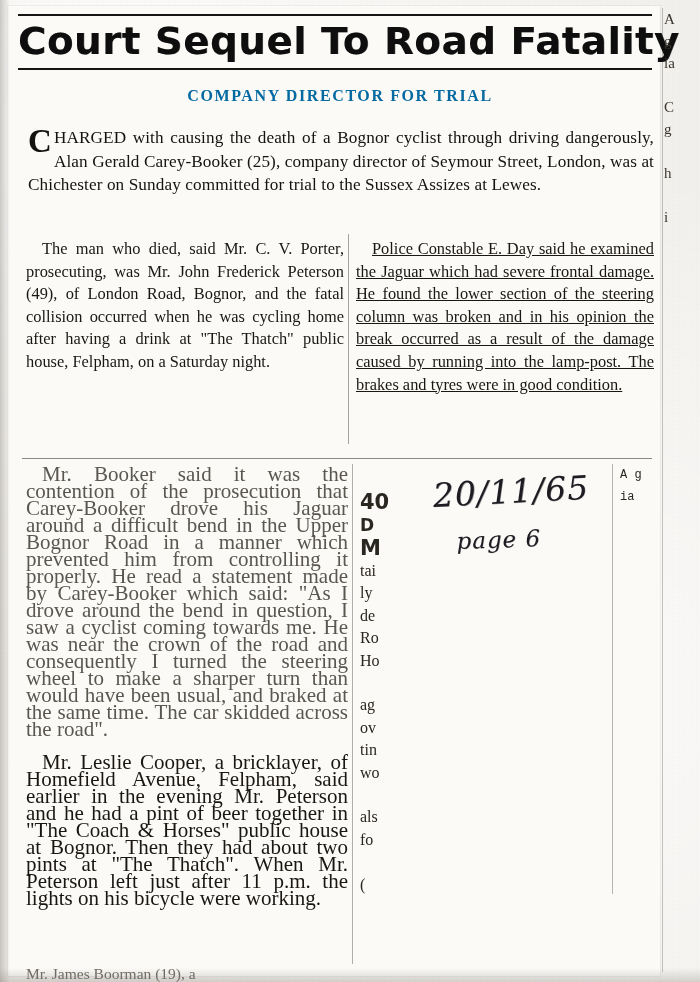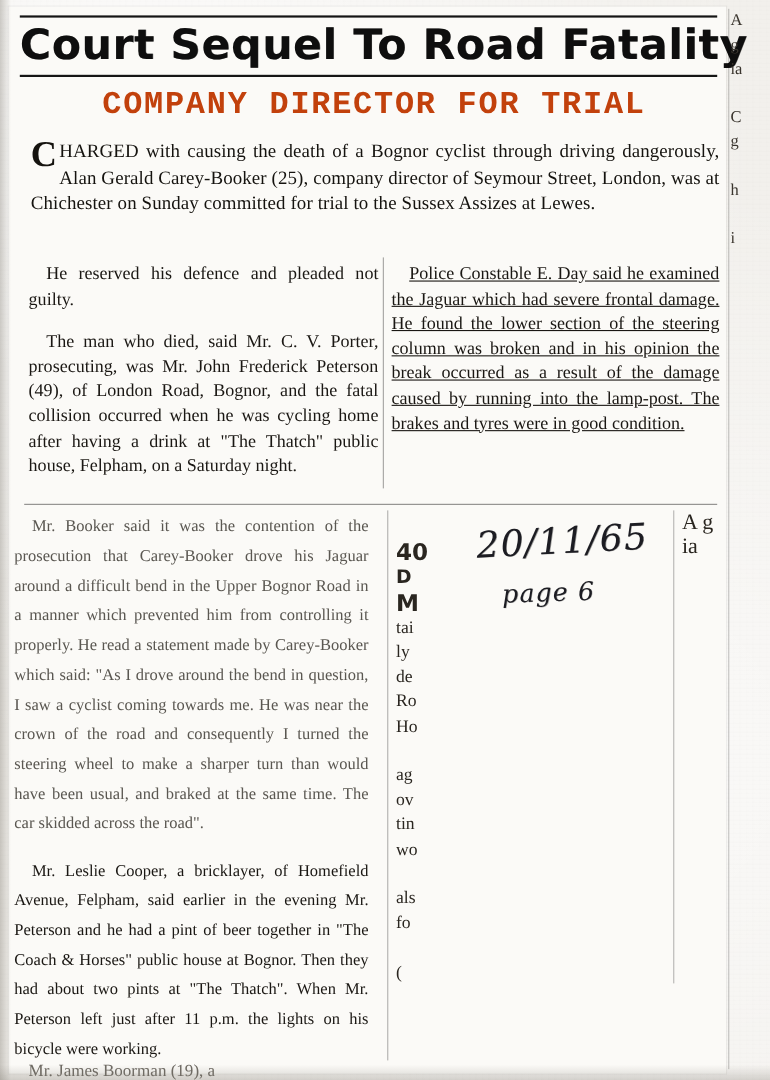--- a/index.html
+++ b/index.html
@@ -77,26 +77,26 @@
     transform: scaleX(1.02);
     transform-origin: left center;
     text-shadow: 0.4px 0 0 rgba(0,0,0,0.5);
   }
   .subheadline {
     position: absolute;
     left: 42px;
     top: 76px;
     width: 580px;
     text-align: center;
-    font-family: Liberation Mono, monospace;
-    font-weight: bold;
-    font-size: 29px;
+    font-family: Liberation Serif, serif;
+    font-weight: bold;
+    font-size: 16px;
     line-height: 28px;
     letter-spacing: 1.6px;
-    color: #c2410c;
+    color: #0369a1;
   }
 
   
   .lead {
     position: absolute;
     left: 20px;
     top: 120px;
     width: 626px;
     font-family: "Liberation Serif", serif;
     font-size: 17.2px;
@@ -146,25 +146,25 @@
     position: absolute;
     left: 14px;
     top: 452px;
     width: 630px;
     height: 1px;
     background: rgba(0,0,0,0.45);
   }
 
   
   .col-left-bottom {
-    left: 5px;
+    left: 18px;
     top: 460px;
     width: 322px;
-    font-size: 15px;
-    line-height: 27px;
+    font-size: 21px;
+    line-height: 17px;
   }
   .col-left-bottom .faded-first {
     color: #5a5751;
   }
 
   .col-divider-bottom {
     position: absolute;
     left: 344px;
     top: 458px;
     width: 1px;
@@ -198,22 +198,22 @@
     line-height: 22px;
     display: block;
   }
   .stub-col .line { display: block; white-space: nowrap; }
 
   .stub-col-right {
     position: absolute;
     left: 612px;
     top: 458px;
     width: 34px;
-    font-family: Liberation Serif, serif;
-    font-size: 20px;
+    font-family: Liberation Mono, monospace;
+    font-size: 12px;
     line-height: 22.4px;
     color: #2a2620;
     overflow: hidden;
   }
 
   .col-divider-right {
     position: absolute;
     left: 604px;
     top: 458px;
     width: 1px;
@@ -314,21 +314,20 @@
 
     <div class="subheadline">COMPANY DIRECTOR FOR TRIAL</div>
 
     <div class="lead">
       <span class="dropcap">C</span><span>HARGED with causing the death of a Bognor cyclist through driving dangerously, Alan Gerald Carey-Booker (25), company director of Seymour Street, London, was at Chichester on Sunday committed for trial to the Sussex Assizes at Lewes.</span>
     </div>
 
     <div class="col-divider-top"></div>
 
     <div class="col col-left-top">
-      <p>He reserved his defence and pleaded not guilty.</p>
       <p>The man who died, said Mr. C. V. Porter, prosecuting, was Mr. John Frederick Peterson (49), of London Road, Bognor, and the fatal collision occurred when he was cycling home after having a drink at "The Thatch" public house, Felpham, on a Saturday night.</p>
     </div>
 
     <div class="col col-right-top">
       <p>Police Constable E. Day said he examined the Jaguar which had severe frontal damage. He found the lower section of the steering column was broken and in his opinion the break occurred as a result of the damage caused by running into the lamp-post. The brakes and tyres were in good condition.</p>
     </div>
 
     <div class="mid-rule"></div>
 
     <div class="col col-left-bottom">

